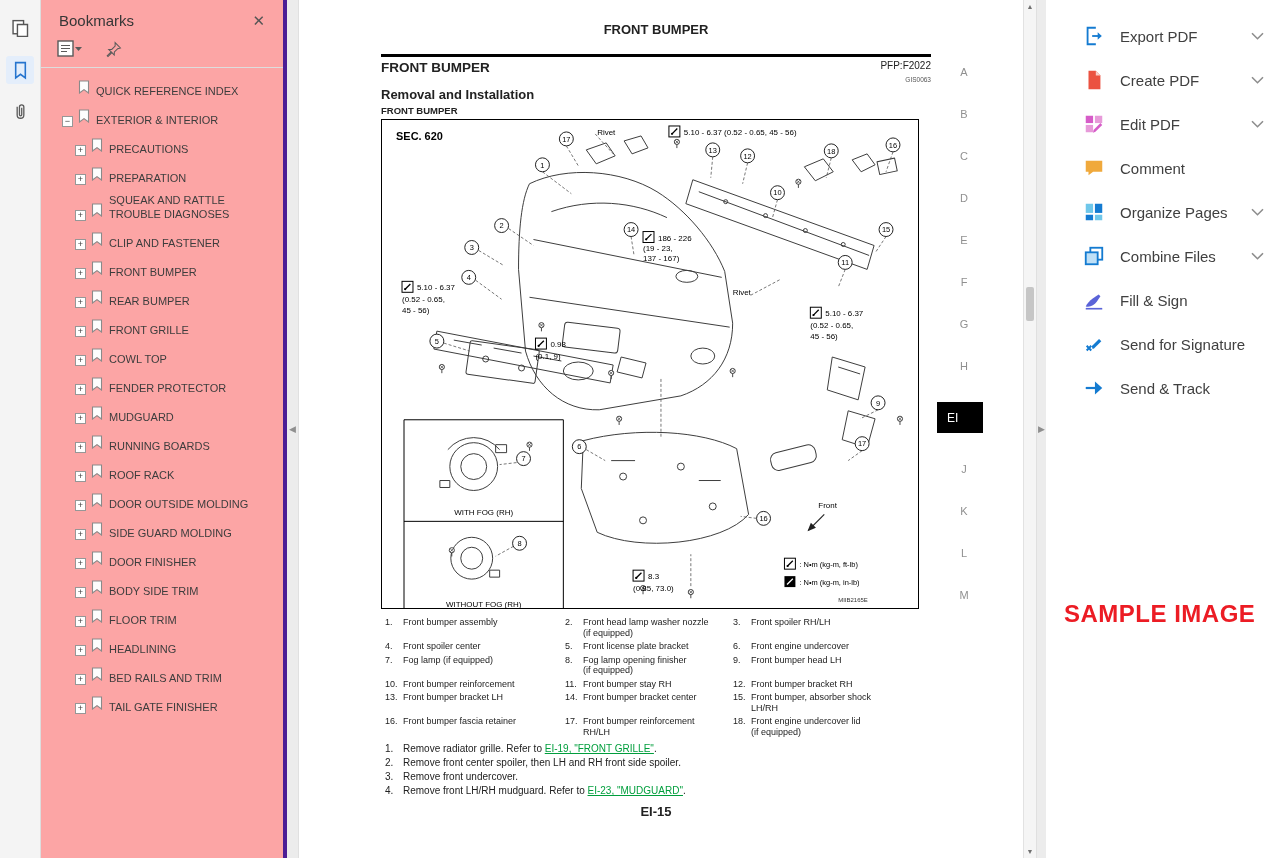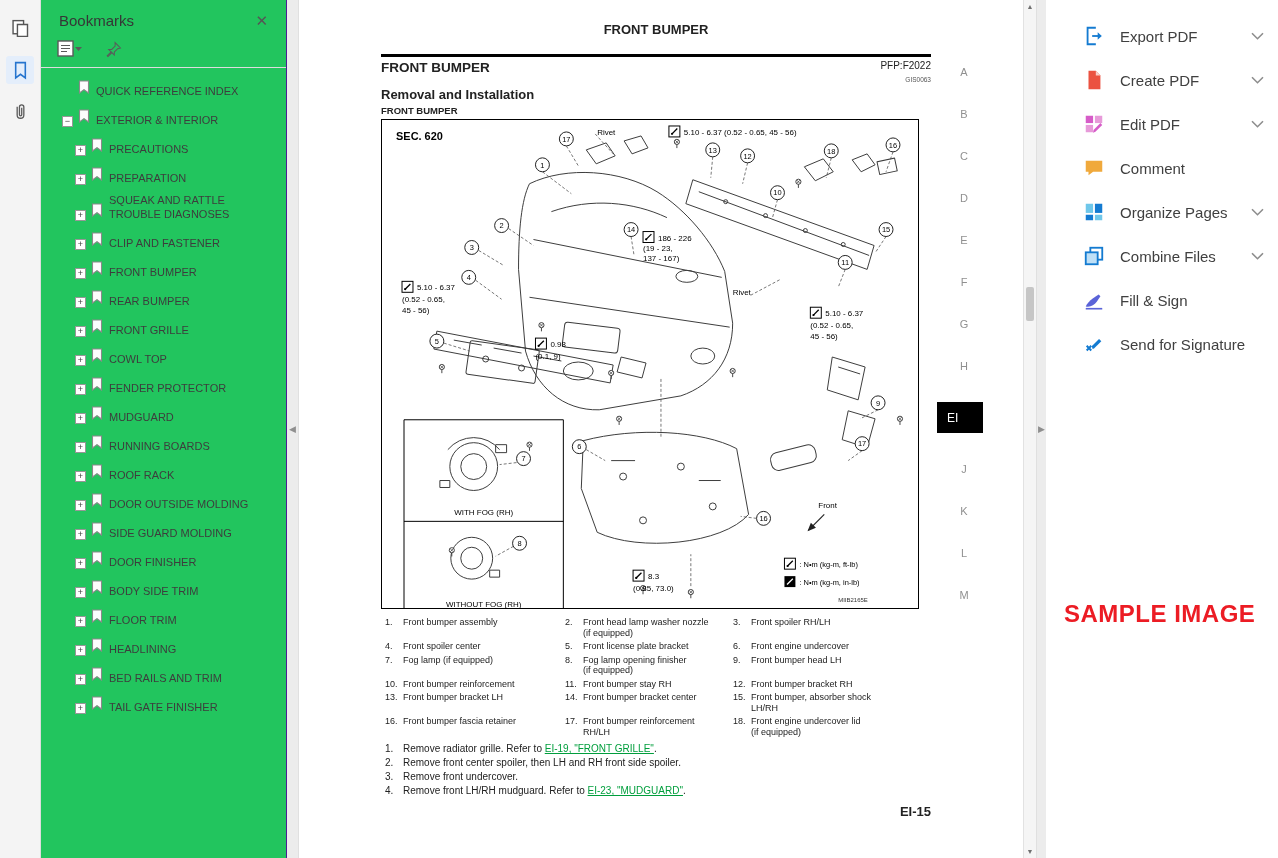--- a/index.html
+++ b/index.html
@@ -7,21 +7,21 @@
   body{font-family:"Liberation Sans",sans-serif;background:#fff;color:#222;}
   .app{display:flex;width:1278px;height:858px;}
 
   
   .nav-strip{width:41px;background:#f4f4f4;border-right:1px solid #ddd;display:flex;flex-direction:column;align-items:center;padding-top:14px;gap:14px;}
   .nav-btn{width:28px;height:28px;display:flex;align-items:center;justify-content:center;cursor:pointer;border-radius:3px;}
   .nav-btn svg{width:21px;height:21px;}
   .nav-btn.active{background:#e4eefb;}
 
   
-  .bm-panel{width:246px;background:#22c55e;border-right:1px solid #4c1d95;display:flex;flex-direction:column;}
+  .bm-panel{width:246px;background:#fca5a5;border-right:4px solid #4c1d95;display:flex;flex-direction:column;}
   .bm-header{display:flex;justify-content:space-between;align-items:center;padding:12px 18px 8px 18px;font-size:15px;color:#363636;}
   .bm-close{color:#555;font-size:15px;cursor:pointer;line-height:1;}
   .bm-toolbar{display:flex;align-items:center;gap:22px;padding:2px 0 8px 16px;border-bottom:1px solid #ddd;}
   .bm-tool{cursor:pointer;display:flex;align-items:center;}
   .bm-list{flex:1;overflow:hidden;padding-top:10px;}
   .bm-row{display:flex;align-items:flex-end;margin-bottom:9px;cursor:pointer;min-height:20px;}
   .bm-row.lvl0{padding-left:21px;}
   .bm-row.lvl1{padding-left:34px;}
   .expander{width:11px;height:11px;border:1px solid #979797;background:#fff;font-size:9px;line-height:9px;text-align:center;color:#444;margin:2px 5px 0 0;flex:none;}
   .expander.none{border:none;background:transparent;}
@@ -49,21 +49,21 @@
   .dt-sec{font:bold 11px "Liberation Sans",sans-serif;fill:#000;}
   .dt-c{font:7.5px "Liberation Sans",sans-serif;fill:#000;}
   .parts{display:grid;grid-template-columns:22px 158px 22px 146px 22px 1fr;row-gap:3px;margin-top:8px;font-size:9px;line-height:10.5px;}
   .pnum{padding-left:4px;}
   .ptxt{white-space:pre-line;padding-right:6px;}
   .removal-title{font-size:13px;font-weight:bold;margin-top:12px;}
   .steps{margin-top:5px;font-size:10px;line-height:14px;}
   .step{display:flex;}
   .step-num{width:22px;flex:none;padding-left:4px;}
   .green-link{color:#009E3C;text-decoration:underline;cursor:pointer;}
-  .page-num{text-align:right;font-weight:bold;font-size:13px;margin-top:6px;}
+  .page-num{text-align:center;font-weight:bold;font-size:13px;margin-top:6px;}
 
   .edge-tabs{position:absolute;top:66px;right:62px;width:20px;display:flex;flex-direction:column;gap:30px;align-items:center;}
   .edge-tab{font-size:11px;color:#909090;cursor:pointer;}
   .edge-tab.active{background:#000;color:#fff;width:46px;height:31px;margin-left:-8px;display:flex;align-items:center;padding-left:10px;font-size:12px;}
 
   .vscroll{position:absolute;top:0;right:0;bottom:0;width:13px;background:#f5f5f5;border-left:1px solid #e2e2e2;}
   .vs-arrow{position:absolute;left:0;width:100%;text-align:center;font-size:7px;color:#707070;cursor:pointer;}
   .vs-up{top:3px;}.vs-down{bottom:3px;}
   .vs-thumb{position:absolute;left:2px;right:2px;top:287px;height:34px;background:#c6c6c6;border-radius:2px;cursor:pointer;}
 
@@ -671,17 +671,26 @@
         </div>
         <div class="tool-row">
           <span class="tool-ico">
             <svg viewBox="0 0 24 24">
               <path d="M4 14l5 5M9 14l-5 5" stroke="#147BD1" stroke-width="2.2" fill="none"></path>
               <path d="M12 17 20 9l-2.5-2.5-8 8 1 3z" fill="#147BD1"></path>
             </svg>
           </span>
           <span class="tool-label">Send for Signature</span>
         </div>
+        <div class="tool-row">
+          <span class="tool-ico">
+            <svg viewBox="0 0 24 24">
+              <path d="M3 12h12" stroke="#147BD1" stroke-width="2.4" fill="none"></path>
+              <path d="M13 5l8 7-8 7z" fill="#147BD1"></path>
+            </svg>
+          </span>
+          <span class="tool-label">Send &amp; Track</span>
+        </div>
       </div>
     <div class="watermark">SAMPLE IMAGE</div>
   </div>
 
 </div>
 
 </body></html>

